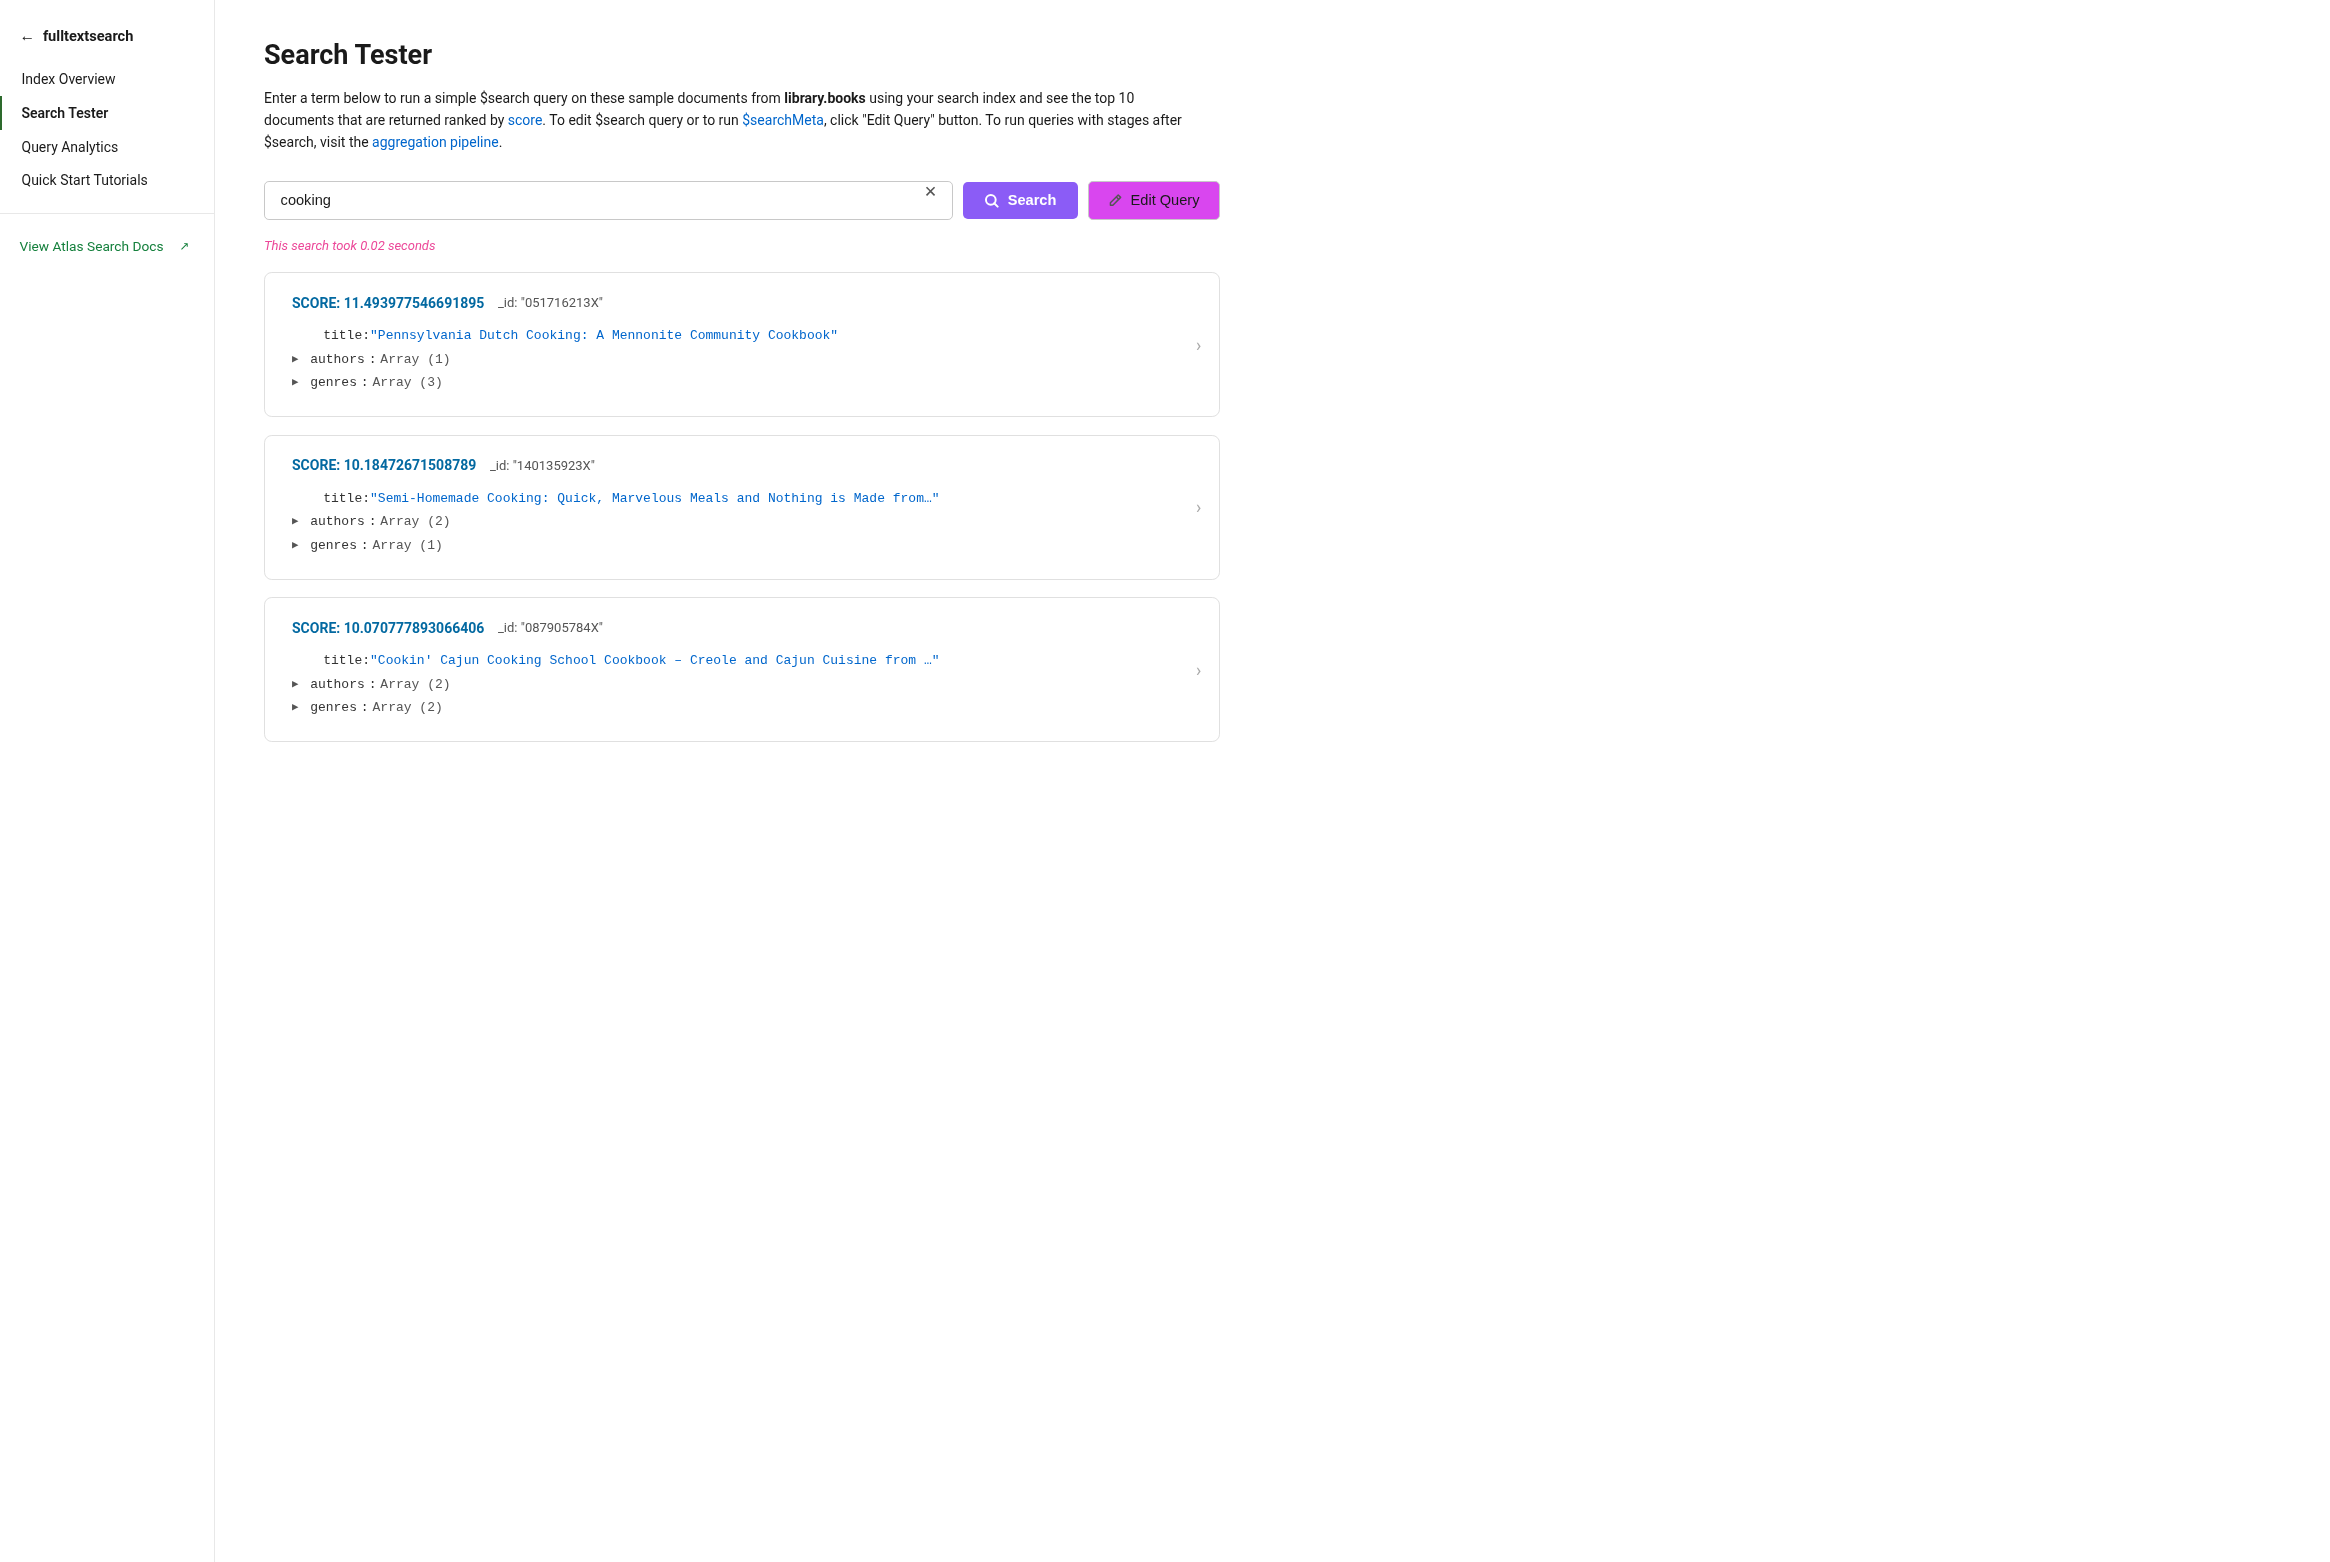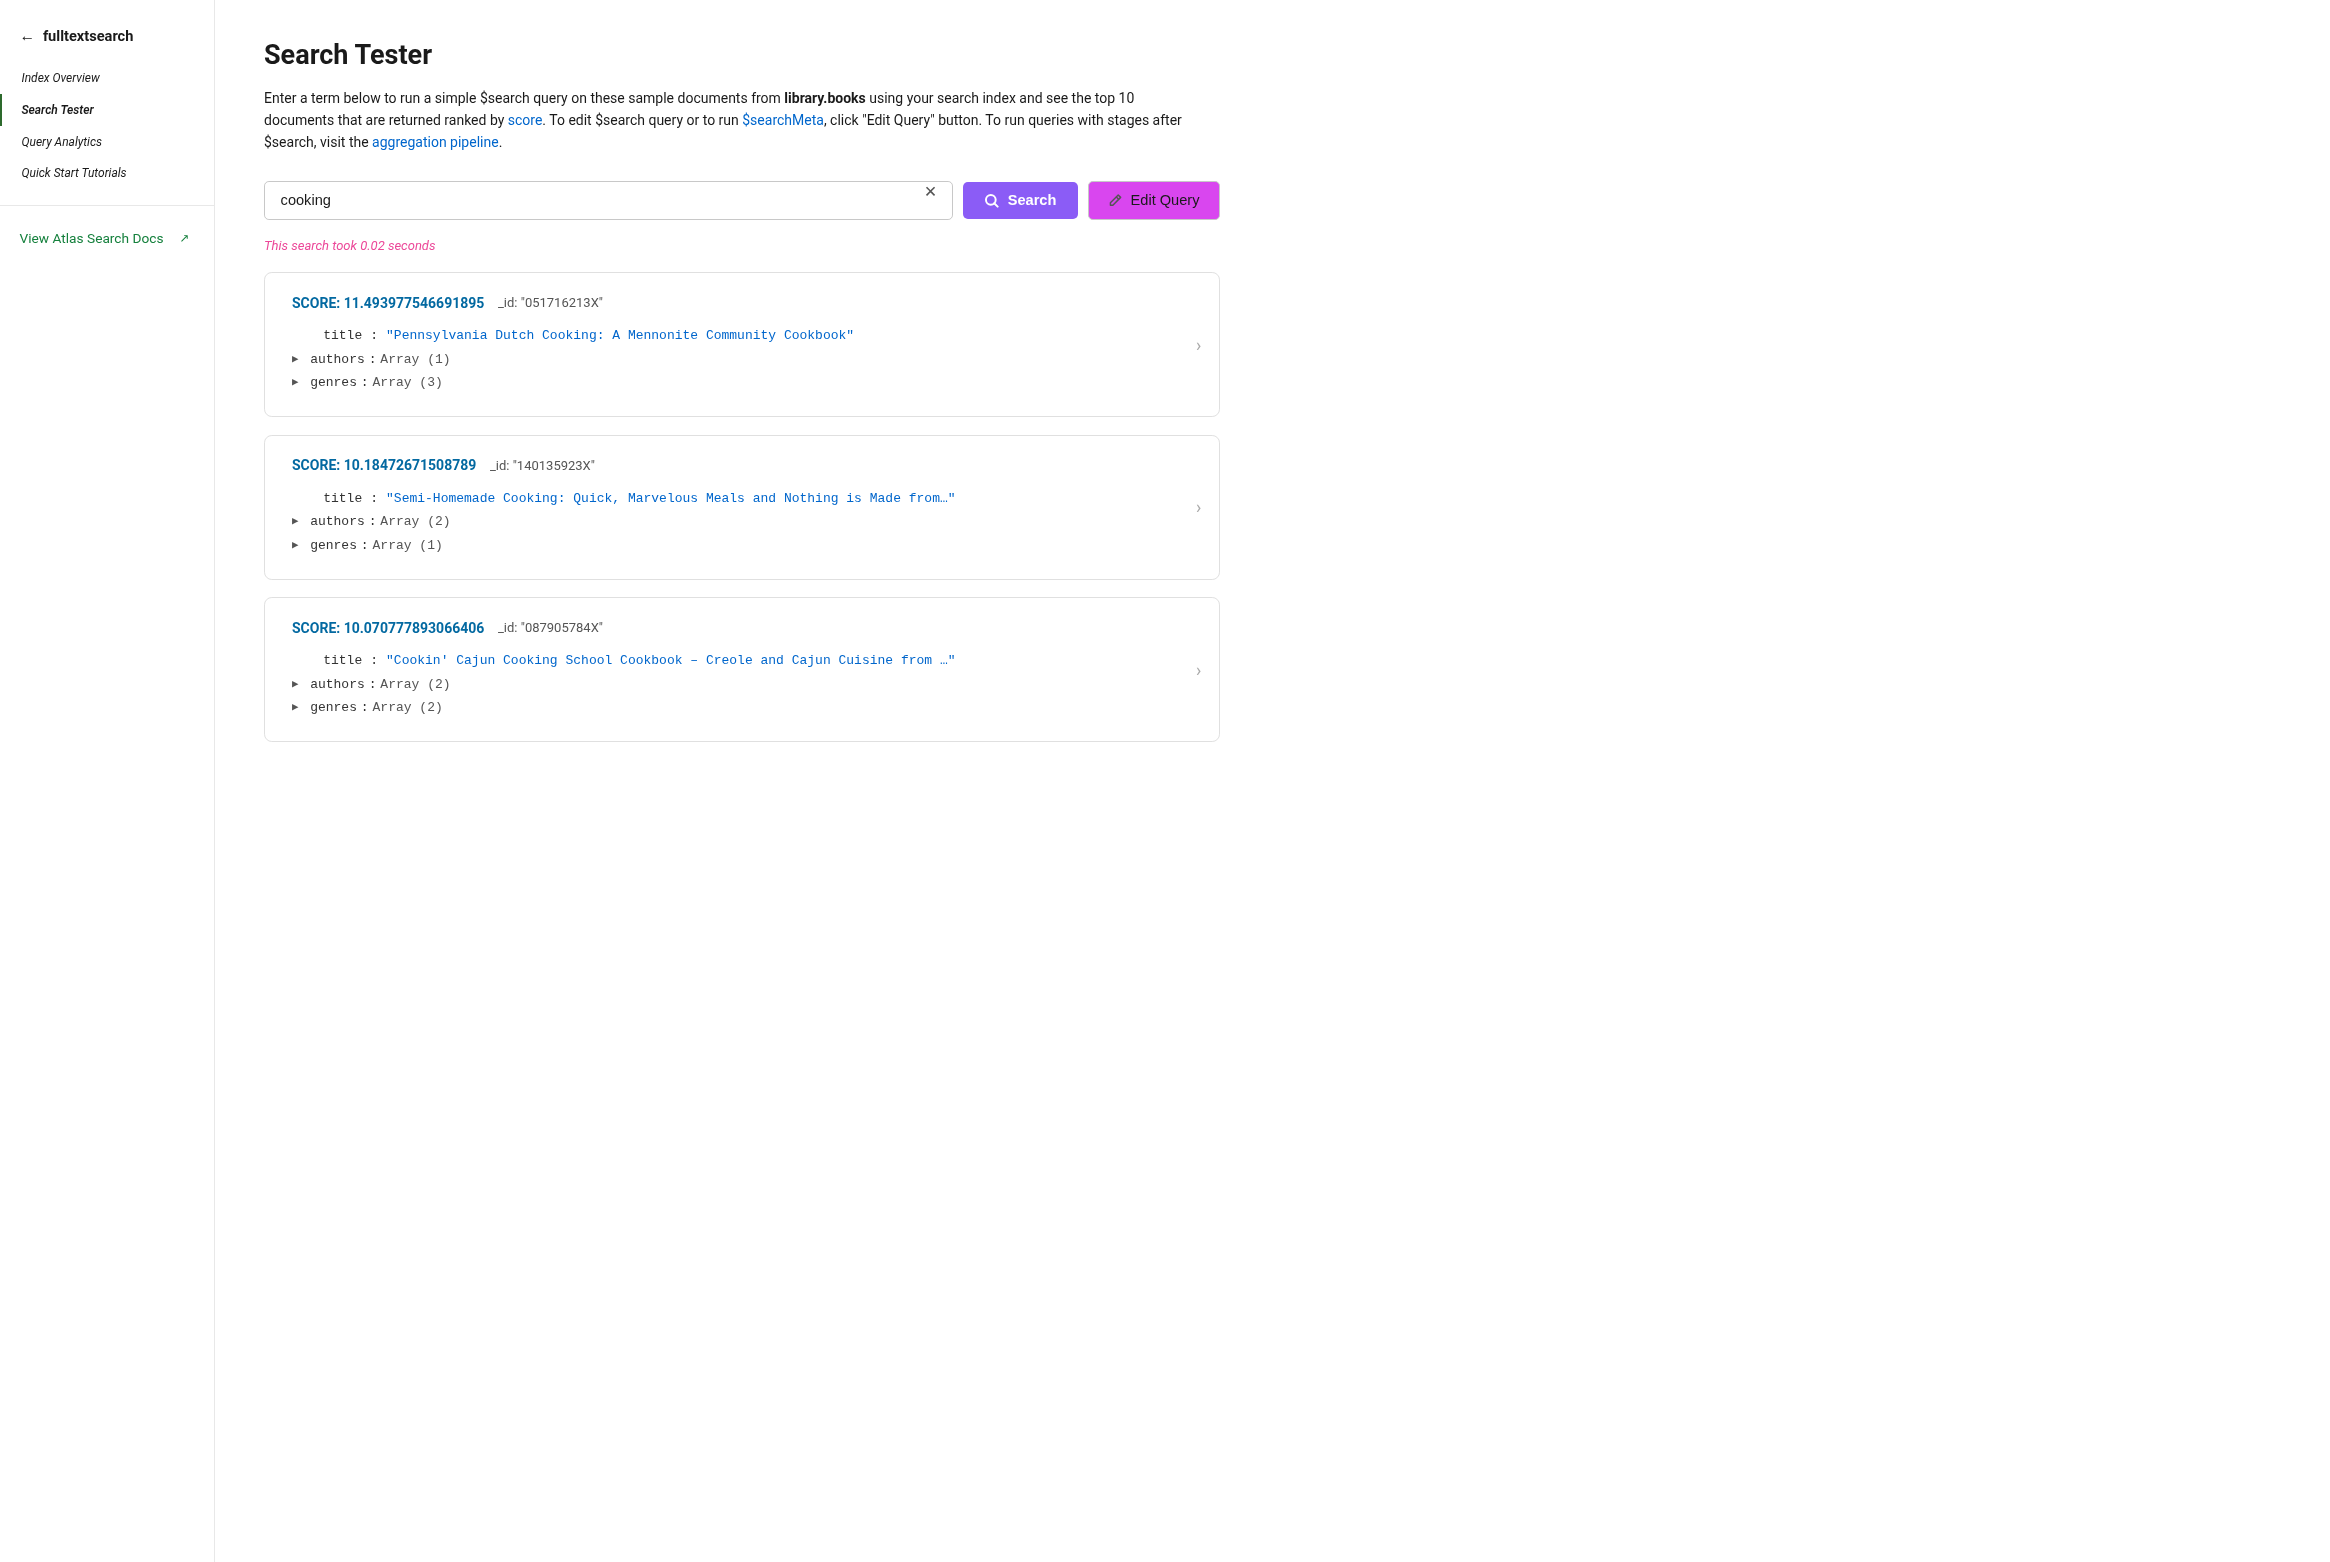--- a/index.html
+++ b/index.html
@@ -32,26 +32,25 @@
     }
     .sidebar-back .arrow {
       font-size: 15.6px;
     }
     .sidebar-nav {
       display: flex;
       flex-direction: column;
     }
     .sidebar-item {
       padding: 8.8px 19.5px;
-      font-size: 12px;
+      font-size: 14px;
       color: #1a1a1a;
       cursor: pointer;
       border-left: 2.9px solid transparent;
       position: relative;
-      font-style: italic;
     }
     .sidebar-item.active {
       font-weight: 600;
       border-left: 2.9px solid #2d6a2d;
       color: #1a1a1a;
     }
     .sidebar-divider {
       height: 1px;
       background: #e8e8e8;
       margin: 15.6px 0;
@@ -205,21 +204,21 @@
     }
     .result-fields {
       font-family: 'Courier New', Courier, monospace;
       font-size: 13px;
       line-height: 1.8;
       color: #333;
     }
     .field-row {
       display: flex;
       align-items: baseline;
-      gap: 8px;
+      gap: 0;
     }
     .field-key {
       color: #333;
     }
     .field-colon {
       color: #333;
     }
     .field-value-string {
       color: #0066cc;
     }

